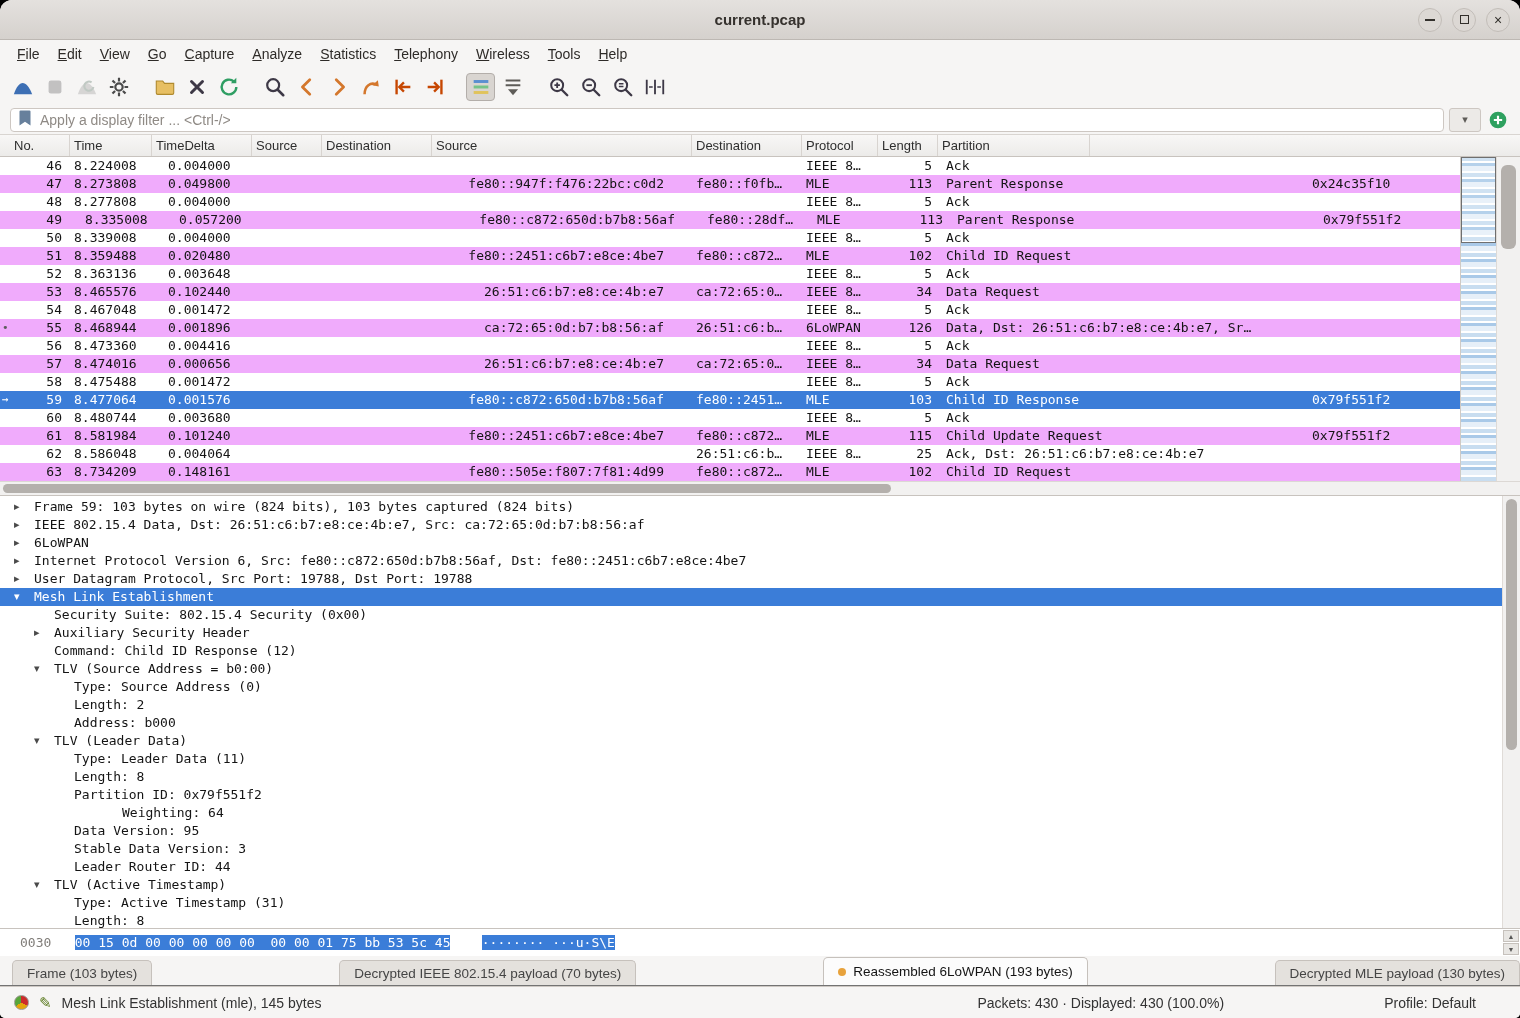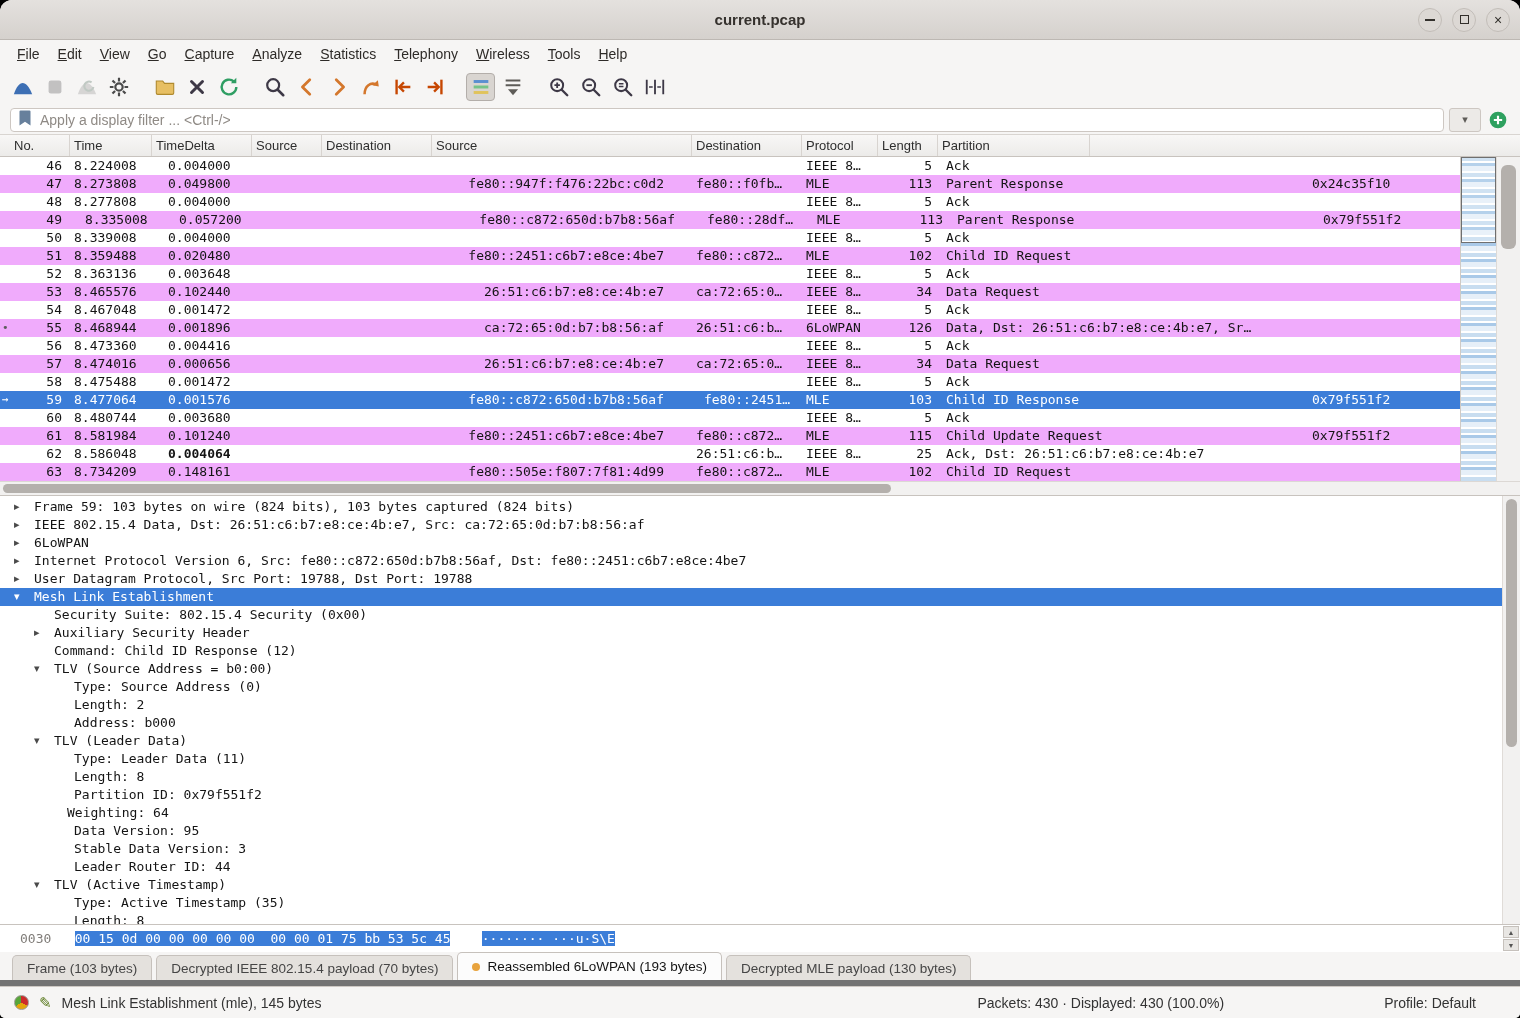--- a/index.html
+++ b/index.html
@@ -72,21 +72,21 @@
 
   
   .hex-pane { flex:0 0 28px; border-top:1px solid #c8c3be; background:#fff; position:relative; display:flex; align-items:center; }
   .hex-line { font-family:"DejaVu Sans Mono",monospace; font-size:13px; white-space:pre; padding-left:20px; color:#141414; }
   .hex-offset { color:#807d79; }
   .hex-sel { background:#3b7dd8; color:#fff; }
   .hex-scroll { position:absolute; right:1px; top:1px; bottom:1px; width:16px; display:flex; flex-direction:column; justify-content:space-between; }
   .hs-btn { height:12px; background:#e8e6e3; border:1px solid #c6c1bc; font-size:7px; color:#555; display:flex; align-items:center; justify-content:center; }
 
   
-  .byte-tabs { flex:0 0 30px; background:#f6f5f4; display:flex; align-items:flex-end; padding-left:12px; gap:4px; border-bottom:6px solid #737373; }
+  .byte-tabs { flex:0 0 30px; background:#f6f5f4; display:flex; align-items:flex-end; padding-left:12px; gap:4px; border-bottom:1px solid #737373;justify-content:space-between; }
   .bv-tab { height:25px; padding:0 14px; background:#e4e1dd; border:1px solid #c6c1bc; border-bottom:none; border-radius:5px 5px 0 0; font-size:13.5px; color:#454545; display:flex; align-items:center; gap:7px; white-space:nowrap; }
   .bv-tab.active { background:#fcfcfc; height:28px; color:#141414; }
   .tab-dot { width:8px; height:8px; border-radius:50%; background:#e8a33d; }
 
   
   .status-bar { flex:0 0 32px; display:flex; align-items:center; gap:10px; padding:0 14px; border-top:1px solid #cdc8c3; font-size:14px; color:#333; background:#f6f5f4; }
   .expert-icon { width:15px; height:15px; border-radius:50%; border:1px solid #9a9691;
     background:conic-gradient(#cc2b2b 0 33%, #e5a50a 33% 66%, #57a639 66% 100%); }
   .comment-icon { font-size:15px; color:#5a7a1e; font-family:"DejaVu Sans",sans-serif; }
   .status-packets { margin-left:auto; }
@@ -498,21 +498,21 @@
             <span class="pl-cell " style="width: 152px;"></span>
           </div>
           <div class="pl-row selected">
             <span class="pl-marker">→</span>
             <span class="pl-cell c-no" style="width: 70px;">59</span>
             <span class="pl-cell c-time" style="width: 82px;">8.477064</span>
             <span class="pl-cell c-delta" style="width: 100px;">0.001576</span>
             <span class="pl-cell " style="width: 70px;"></span>
             <span class="pl-cell " style="width: 110px;"></span>
             <span class="pl-cell c-src2" style="width: 260px;">fe80::c872:650d:b7b8:56af</span>
-            <span class="pl-cell " style="width: 110px; text-align: center;">fe80::2451…</span>
+            <span class="pl-cell " style="width: 110px;">fe80::2451…</span>
             <span class="pl-cell " style="width: 76px;">MLE</span>
             <span class="pl-cell c-len" style="width: 60px;">103</span>
             <span class="pl-cell c-info" style="width: 370px;">Child ID Response</span>
             <span class="pl-cell " style="width: 152px;">0x79f551f2</span>
           </div>
           <div class="pl-row">
             <span class="pl-cell c-no" style="width: 70px;">60</span>
             <span class="pl-cell c-time" style="width: 82px;">8.480744</span>
             <span class="pl-cell c-delta" style="width: 100px;">0.003680</span>
             <span class="pl-cell " style="width: 70px;"></span>
@@ -533,21 +533,21 @@
             <span class="pl-cell c-src2" style="width: 260px;">fe80::2451:c6b7:e8ce:4be7</span>
             <span class="pl-cell " style="width: 110px;">fe80::c872…</span>
             <span class="pl-cell " style="width: 76px;">MLE</span>
             <span class="pl-cell c-len" style="width: 60px;">115</span>
             <span class="pl-cell c-info" style="width: 370px;">Child Update Request</span>
             <span class="pl-cell " style="width: 152px;">0x79f551f2</span>
           </div>
           <div class="pl-row">
             <span class="pl-cell c-no" style="width: 70px;">62</span>
             <span class="pl-cell c-time" style="width: 82px;">8.586048</span>
-            <span class="pl-cell c-delta" style="width: 100px; font-weight: bold;">0.004064</span>
+            <span class="pl-cell c-delta" style="width: 100px;">0.004064</span>
             <span class="pl-cell " style="width: 70px;"></span>
             <span class="pl-cell " style="width: 110px;"></span>
             <span class="pl-cell c-src2" style="width: 260px;"></span>
             <span class="pl-cell " style="width: 110px;">26:51:c6:b…</span>
             <span class="pl-cell " style="width: 76px;">IEEE 8…</span>
             <span class="pl-cell c-len" style="width: 60px;">25</span>
             <span class="pl-cell c-info" style="width: 370px;">Ack, Dst: 26:51:c6:b7:e8:ce:4b:e7</span>
             <span class="pl-cell " style="width: 152px;"></span>
           </div>
           <div class="pl-row shade">
@@ -588,26 +588,26 @@
         <div class="dt-row" style="padding-left: 34px;"><span class="dt-arrow">▸</span><span class="dt-text">Auxiliary Security Header</span></div>
         <div class="dt-row" style="padding-left: 34px;"><span class="dt-arrow"></span><span class="dt-text">Command: Child ID Response (12)</span></div>
         <div class="dt-row" style="padding-left: 34px;"><span class="dt-arrow">▾</span><span class="dt-text">TLV (Source Address = b0:00)</span></div>
         <div class="dt-row" style="padding-left: 54px;"><span class="dt-arrow"></span><span class="dt-text">Type: Source Address (0)</span></div>
         <div class="dt-row" style="padding-left: 54px;"><span class="dt-arrow"></span><span class="dt-text">Length: 2</span></div>
         <div class="dt-row" style="padding-left: 54px;"><span class="dt-arrow"></span><span class="dt-text">Address: b000</span></div>
         <div class="dt-row" style="padding-left: 34px;"><span class="dt-arrow">▾</span><span class="dt-text">TLV (Leader Data)</span></div>
         <div class="dt-row" style="padding-left: 54px;"><span class="dt-arrow"></span><span class="dt-text">Type: Leader Data (11)</span></div>
         <div class="dt-row" style="padding-left: 54px;"><span class="dt-arrow"></span><span class="dt-text">Length: 8</span></div>
         <div class="dt-row" style="padding-left: 54px;"><span class="dt-arrow"></span><span class="dt-text">Partition ID: 0x79f551f2</span></div>
-        <div class="dt-row" style="padding-left: 47px;"><span class="dt-arrow"></span><span class="dt-text">Weighting: 64</span></div>
+        <div class="dt-row" style="padding-left: 86px; gap: 16px;"><span class="dt-arrow"></span><span class="dt-text">Weighting: 64</span></div>
         <div class="dt-row" style="padding-left: 54px;"><span class="dt-arrow"></span><span class="dt-text">Data Version: 95</span></div>
         <div class="dt-row" style="padding-left: 54px;"><span class="dt-arrow"></span><span class="dt-text">Stable Data Version: 3</span></div>
         <div class="dt-row" style="padding-left: 54px;"><span class="dt-arrow"></span><span class="dt-text">Leader Router ID: 44</span></div>
         <div class="dt-row" style="padding-left: 34px;"><span class="dt-arrow">▾</span><span class="dt-text">TLV (Active Timestamp)</span></div>
-        <div class="dt-row" style="padding-left: 54px;"><span class="dt-arrow"></span><span class="dt-text">Type: Active Timestamp (35)</span></div>
+        <div class="dt-row" style="padding-left: 54px;"><span class="dt-arrow"></span><span class="dt-text">Type: Active Timestamp (31)</span></div>
         <div class="dt-row" style="padding-left: 54px;"><span class="dt-arrow"></span><span class="dt-text">Length: 8</span></div>
       </div>
     <div class="details-vscroll">
       <div class="thumb"></div>
     </div>
   </div>
 
   <div class="hex-pane">
     <div class="hex-line"><span class="hex-offset">0030</span><span>   </span><span class="hex-sel"><span>00 15 0d 00 00 00 00 00</span><span>  </span><span>00 00 01 75 bb 53 5c 45</span></span><span>    </span><span class="hex-sel"><span>········</span><span> </span><span>···u·S\E</span></span></div>
     <div class="hex-scroll">

